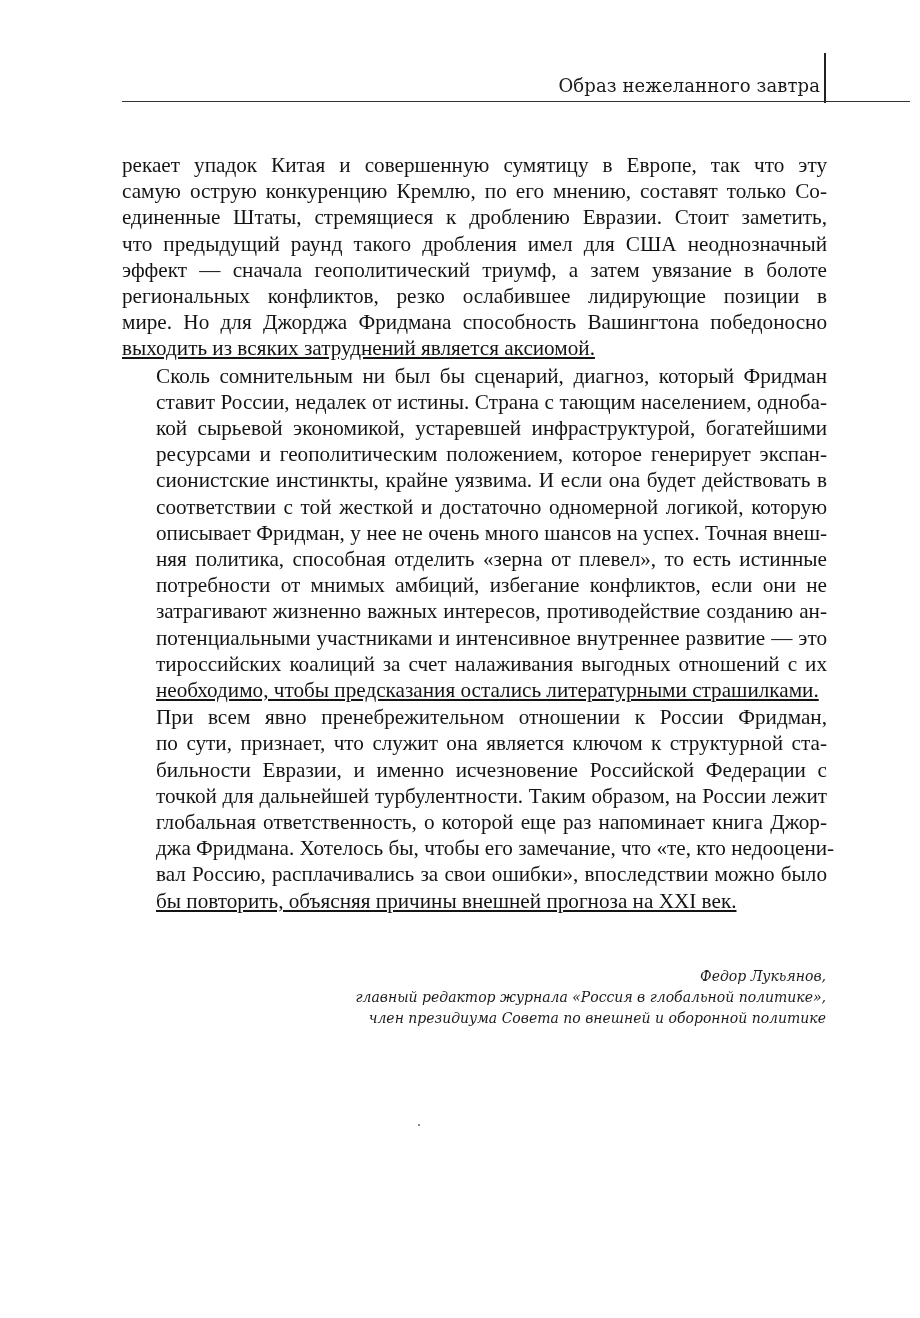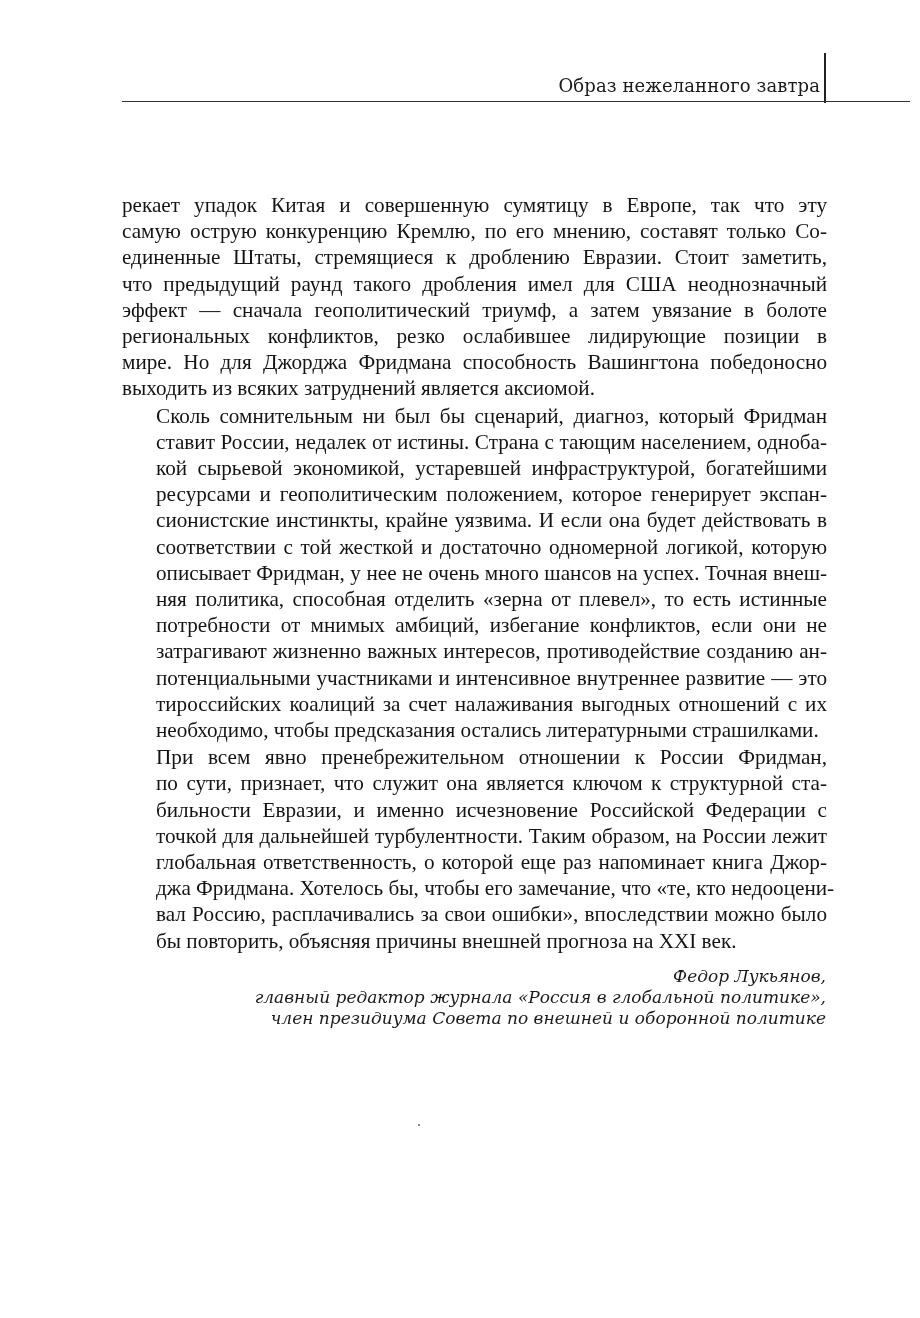--- a/index.html
+++ b/index.html
@@ -50,50 +50,50 @@
   .text-block {
     position: absolute;
     left: 122px;
     top: 152px;
     width: 705px;
     font-family: "Liberation Serif", "DejaVu Serif", serif;
     font-size: 21.2px;
     line-height: 26.2px;
     text-align: justify;
     hyphens: manual;
-    margin-top: 40px;
   }
   .text-block p {
     margin: 0;
     text-indent: 0;
   }
   .text-block p.indent {
     text-indent: 34px;
   }
   .text-block p + p {
     margin-top: 1px;
   }
   .line {
     display: block;
     text-align: justify;
     text-align-last: justify;
     white-space: nowrap;
   }
   .line.last {
     text-align-last: left;
+    text-decoration: underline;
   }
   .signature {
     position: absolute;
     right: 94px;
     top: 966px;
     width: 600px;
     text-align: right;
     font-family: "DejaVu Serif", "Liberation Serif", serif;
     font-style: italic;
-    font-size: 17px;
+    font-size: 14px;
     line-height: 21px;
     color: #1a1a1a;
   }
   .signature div {
     white-space: nowrap;
   }
   .dot {
     position: absolute;
     left: 418px;
     top: 1124px;

